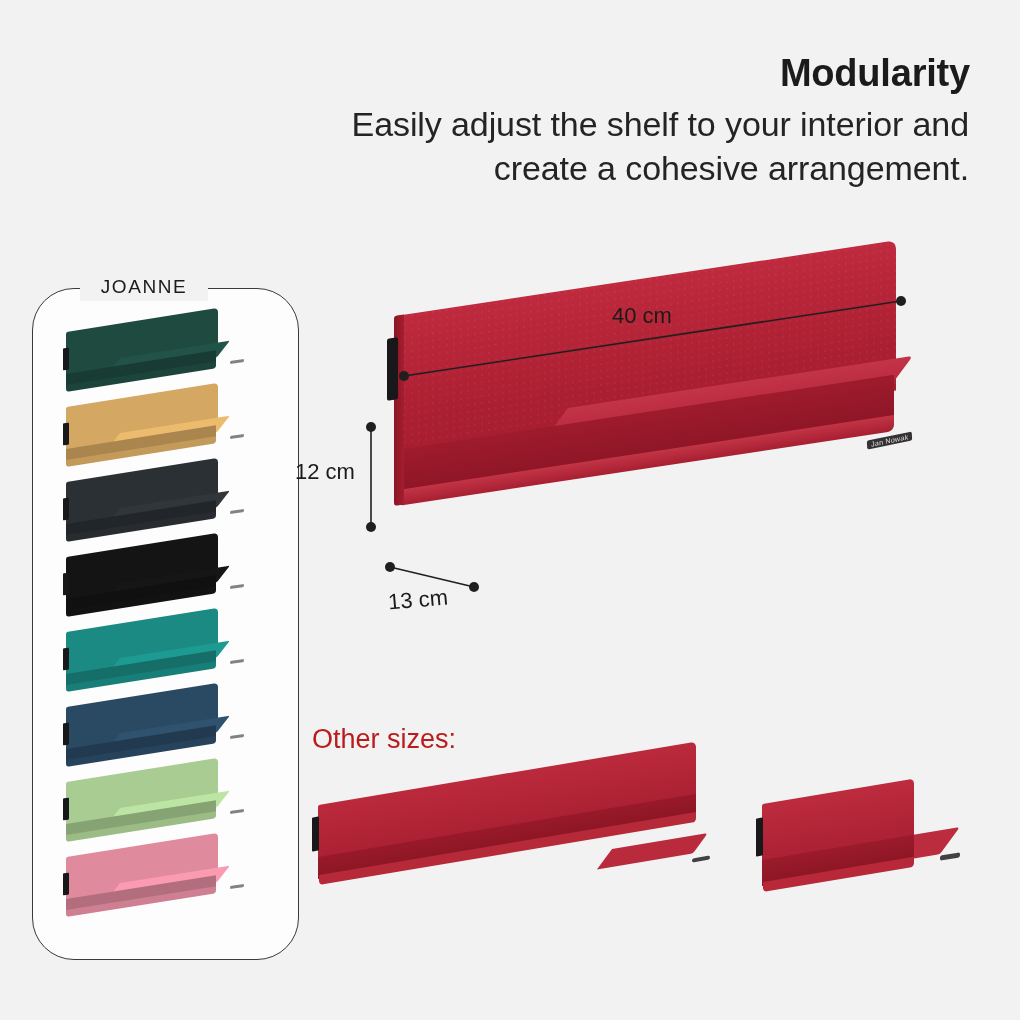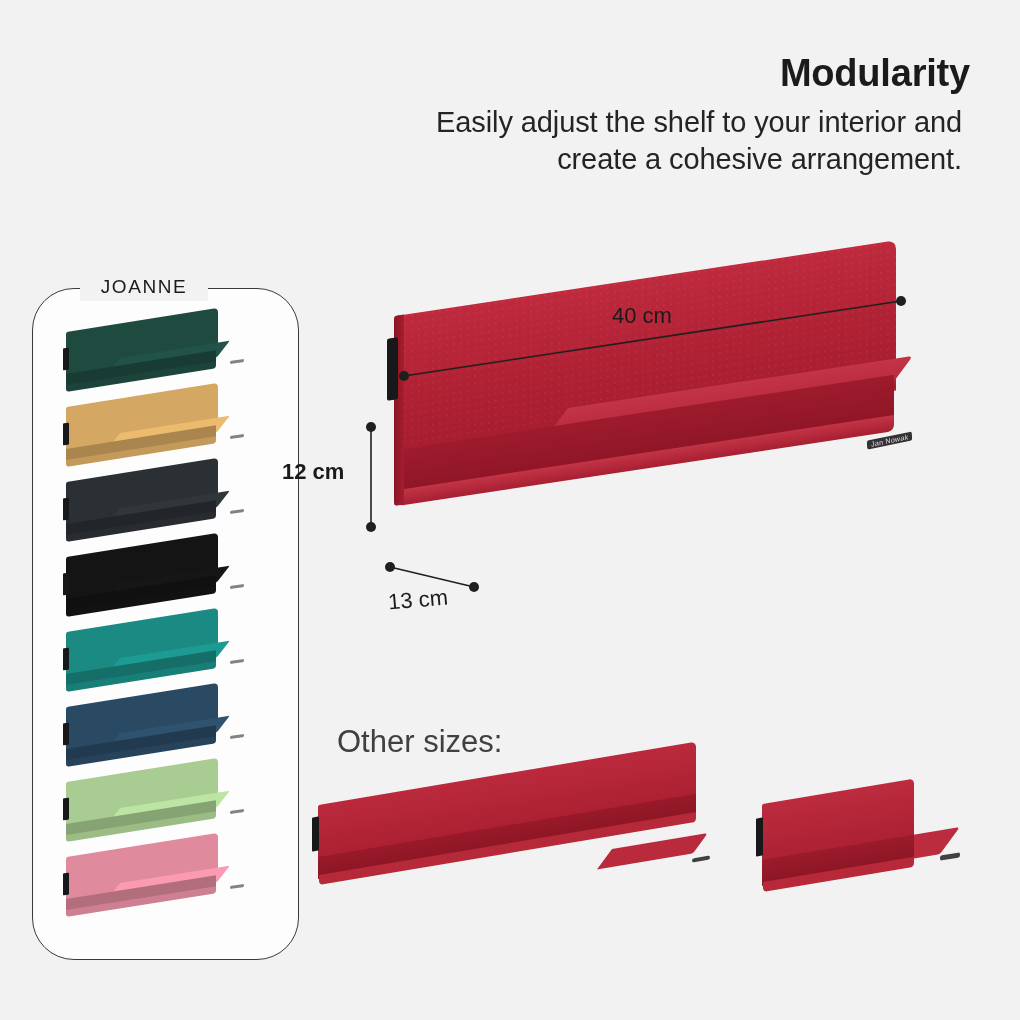--- a/index.html
+++ b/index.html
@@ -29,25 +29,25 @@
   }
   .headline-title {
     font-size: 38px;
     font-weight: 600;
     color: #1b1b1b;
     letter-spacing: -0.2px;
     line-height: 1.15;
     margin: 0 0 6px 0;
   }
   .headline-sub {
-    font-size: 29px;
+    font-size: 34px;
     font-weight: 400;
     color: #242424;
     line-height: 1.30;
-    margin: 8px;
+    margin: 1px;
     letter-spacing: -0.1px;
     text-align: right;
   }
   .headline-sub .sub-line {
     display: block;
   }
 
   
   .swatch-panel {
     position: absolute;
@@ -282,37 +282,36 @@
     position: absolute;
     font-size: 22px;
     color: #1b1b1b;
     white-space: nowrap;
   }
   .dim-70 {
     left: 612px;
     top: 303px;
   }
   .dim-12 {
-    left: 282px;
+    left: 295px;
     top: 459px;
-    font-weight: bold;
   }
   .dim-13 {
     left: 388px;
     top: 587px;
     transform: rotate(-5deg);
   }
 
   
   .other-label {
     position: absolute;
-    left: 337px;
+    left: 312px;
     top: 724px;
-    font-size: 31px;
-    color: #404040;
+    font-size: 27px;
+    color: #b91c1c;
   }
 
   .shelf-long {
     position: absolute;
     left: 312px;
     top: 795px;
     width: 400px;
     height: 120px;
   }
   .sl-back {

